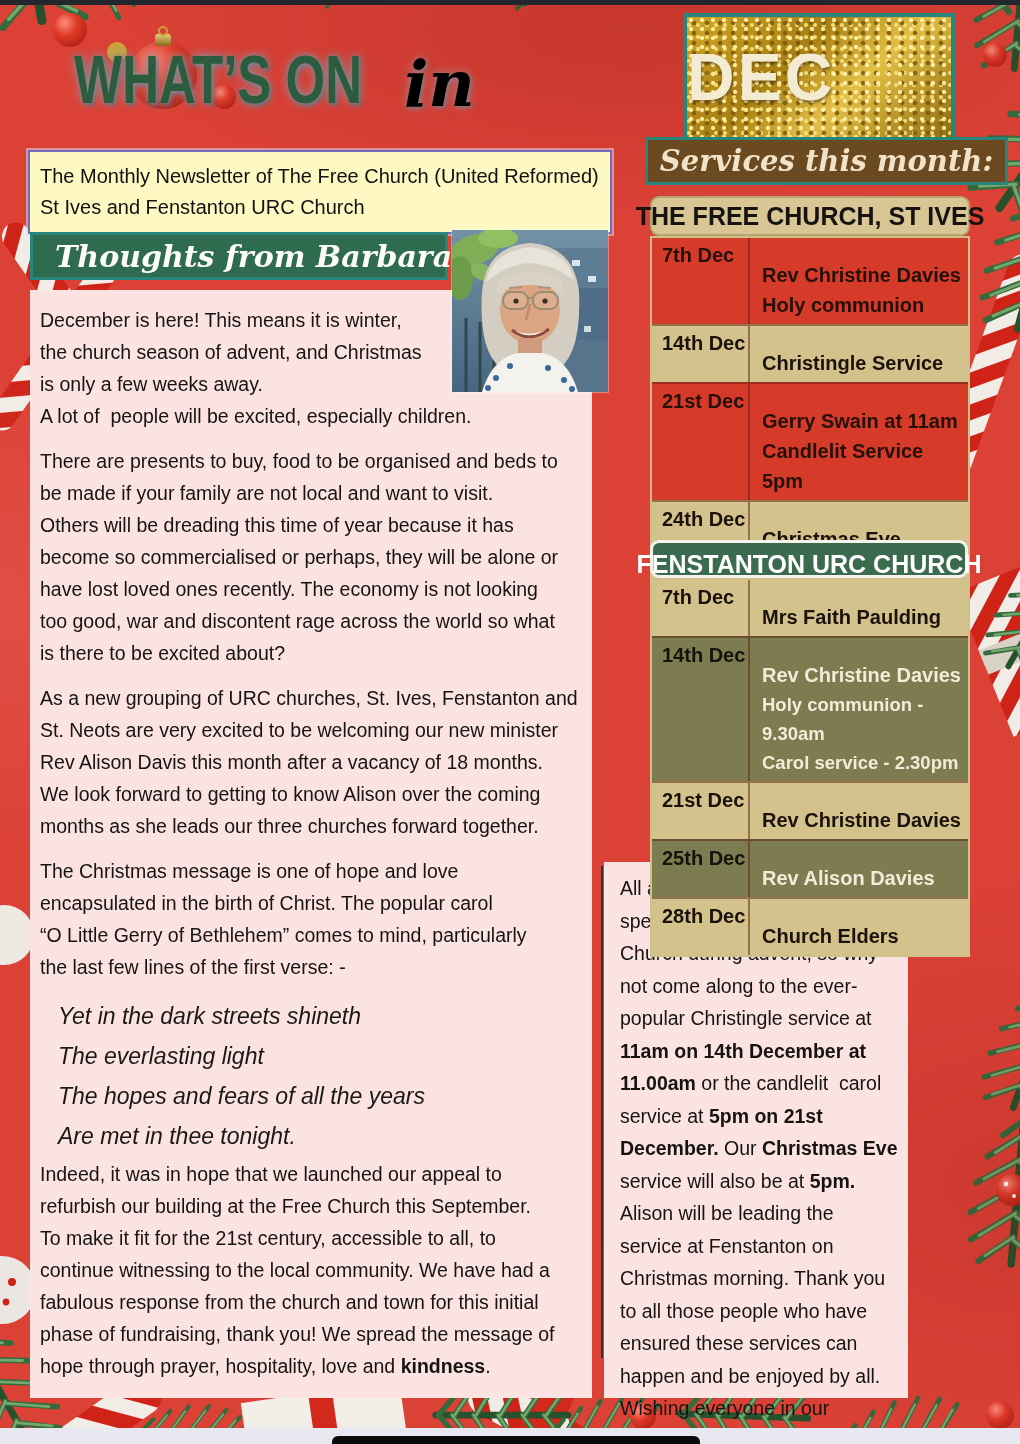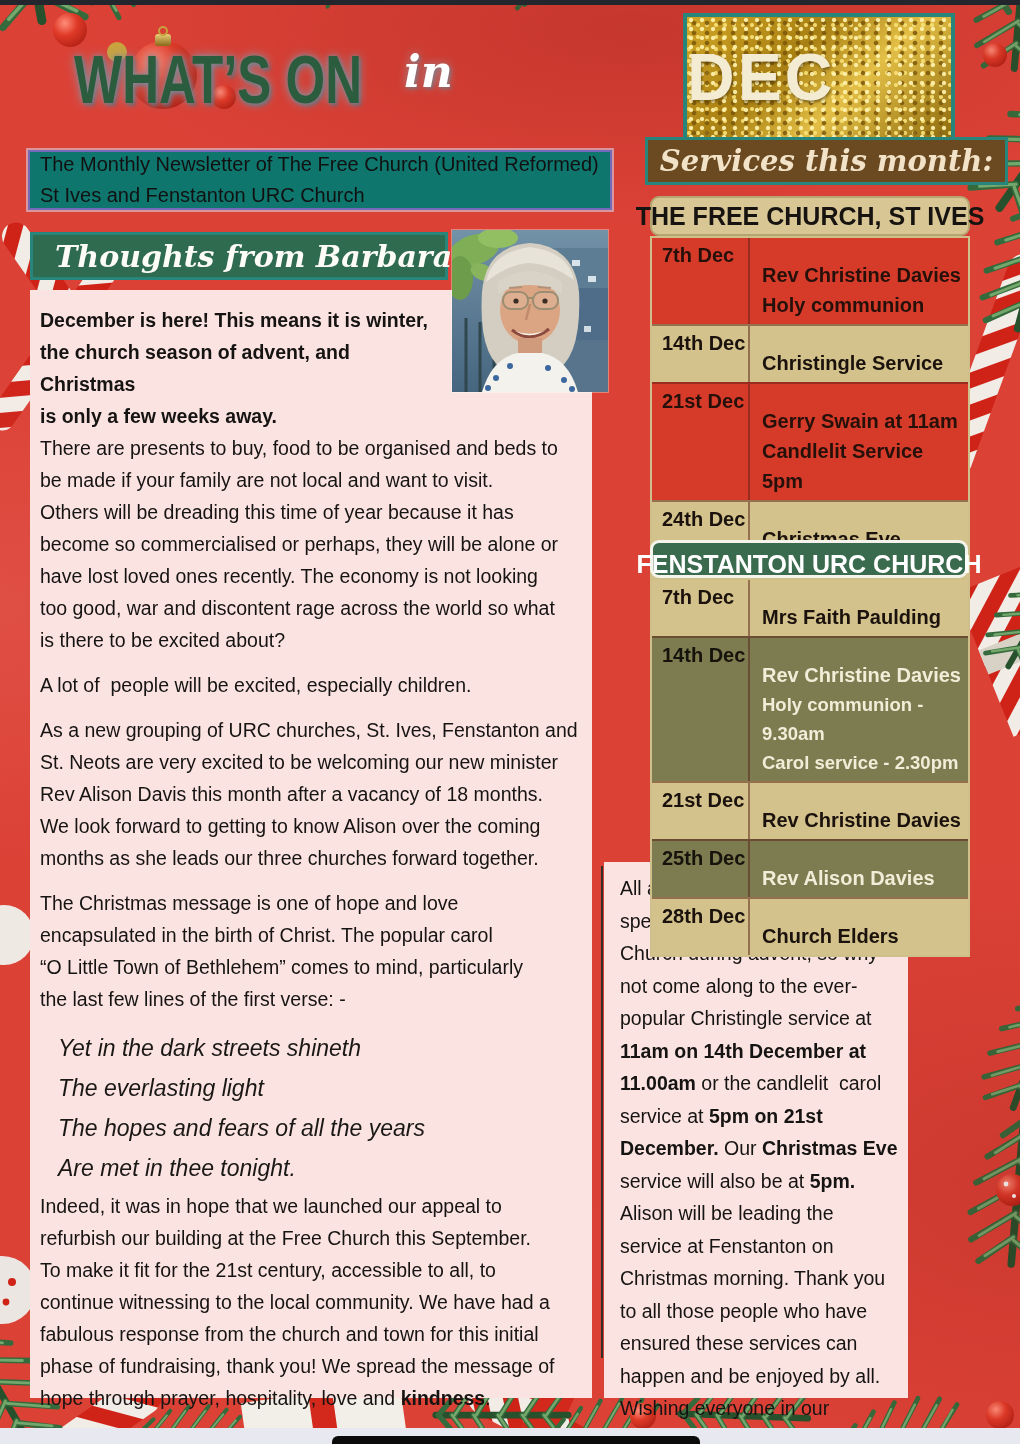--- a/index.html
+++ b/index.html
@@ -10,21 +10,21 @@
     radial-gradient(900px 320px at 62% 2%, rgba(80,0,0,.16), transparent 60%),
     radial-gradient(520px 420px at 0% 42%, rgba(255,205,195,.10), transparent 60%),
     radial-gradient(760px 540px at 100% 82%, rgba(90,0,0,.12), transparent 60%);}
   .topstrip{position:absolute;left:0;top:0;width:1020px;height:5px;background:#23262d;z-index:6;}
 
   
   .title-main{position:absolute;left:74px;top:40px;z-index:5;font-weight:900;font-size:68px;
     letter-spacing:0;color:#2c5c3e;transform:scaleX(.75);transform-origin:left top;white-space:nowrap;
     text-shadow:0 0 12px rgba(150,150,162,.95),0 0 5px rgba(120,120,132,.9),3px 3px 4px rgba(95,95,108,.8);}
   .title-in{position:absolute;left:404px;top:46px;z-index:5;font-family:"DejaVu Serif",serif;
-    font-style:italic;font-weight:700;font-size:44px;color:#ffffff;
+    font-style:italic;font-weight:700;font-size:64px;color:#000000;
     text-shadow:0 0 10px rgba(150,150,160,.85),2px 2px 3px rgba(110,110,120,.7);}
 
   
   .dec-box{position:absolute;left:683px;top:13px;width:272px;height:128px;z-index:5;
     border:4px solid #27857b;box-sizing:border-box;display:flex;align-items:center;justify-content:flex-start;
     background:
       radial-gradient(circle at 4px 3px, rgba(255,243,176,.9) 0 1.6px, transparent 2.6px) 0 0/11px 9px,
       radial-gradient(circle at 7px 6px, rgba(122,86,10,.85) 0 1.7px, transparent 2.8px) 0 0/13px 10px,
       radial-gradient(circle at 2px 8px, rgba(248,226,122,.9) 0 1.5px, transparent 2.5px) 0 0/9px 12px,
       linear-gradient(135deg,#d2a727,#a87f12 38%,#e3bf46 62%,#8f6c0e 100%);}
@@ -35,22 +35,22 @@
   .services-banner{position:absolute;left:645px;top:137px;width:363px;height:48px;z-index:5;
     background:#6b4a22;border:3px solid #27857b;box-sizing:border-box;display:flex;align-items:center;justify-content:center;}
   .services-banner span{font-family:"DejaVu Serif",serif;font-style:italic;font-weight:700;
     font-size:29px;color:#f2e3c8;white-space:nowrap;}
   .thoughts-banner{position:absolute;left:30px;top:232px;width:418px;height:48px;z-index:5;
     background:#2f6b4f;border:3px solid #27857b;box-sizing:border-box;display:flex;align-items:center;}
   .thoughts-banner span{font-family:"DejaVu Serif",serif;font-style:italic;font-weight:700;
     font-size:30px;color:#fdfcf6;padding-left:22px;white-space:nowrap;}
 
   
-  .subtitle-box{position:absolute;left:28px;top:150px;width:584px;height:60px;z-index:5;
-    background:#0f766e;border:2px solid #7668bb;box-sizing:border-box;
+  .subtitle-box{position:absolute;left:28px;top:150px;width:584px;height:84px;z-index:5;
+    background:#fef9c3;border:2px solid #7668bb;box-sizing:border-box;
     box-shadow:0 0 0 2px rgba(215,222,240,.55);display:flex;align-items:center;}
   .subtitle-box div{font-size:20px;line-height:31px;color:#111;padding-left:10px;white-space:pre-wrap;}
 
   
   .tbl-header{position:absolute;z-index:5;box-sizing:border-box;display:flex;align-items:center;justify-content:center;border-radius:9px;}
   .hdr-stives{left:650px;top:196px;width:320px;height:40px;background:#d8c794;border:2px solid #b5a571;}
   .hdr-stives span{font-size:25px;font-weight:bold;color:#171310;white-space:nowrap;}
   .hdr-fen{left:650px;top:540px;width:318px;height:38px;background:#3a6b4e;border:3px solid #f4f3ec;}
   .hdr-fen span{font-size:25px;font-weight:bold;color:#ffffff;white-space:nowrap;margin-top:10px;}
 
@@ -77,21 +77,21 @@
   .tbl-fen .trow:nth-child(2){min-height:95px;}
 
   
   .photo{position:absolute;left:452px;top:230px;width:156px;height:162px;z-index:6;
     box-shadow:0 0 0 1px rgba(255,255,255,.35);}
 
   
   .left-col{position:absolute;left:30px;top:290px;width:562px;height:1108px;z-index:4;
     background:#fae3e1;box-sizing:border-box;padding:14px 4px 0 10px;}
   .left-col p{margin:0 0 13px 0;font-size:19.5px;line-height:32px;color:#161412;white-space:pre-wrap;}
-  .left-col p.first{width:405px;margin-bottom:0;font-weight:bold;}
+  .left-col p.first{width:405px;margin-bottom:0;}
   .left-col p.wide{width:548px;}
   .verse{margin:2px 0 2px 18px;font-style:italic;font-size:23px;line-height:40px;color:#1a1815;white-space:pre-wrap;}
   b,.b{font-weight:bold;}
 
   .right-box{position:absolute;left:604px;top:862px;width:304px;height:536px;z-index:4;
     background:#fae3e1;box-sizing:border-box;padding:10px 10px 0 16px;}
   .right-box .rich{font-size:19.5px;line-height:32.5px;color:#161412;white-space:pre-wrap;}
   .signature{margin-top:8px;font-size:20px;color:#161412;}
   .vrule{position:absolute;left:601px;top:866px;width:2px;height:492px;background:#33302e;z-index:5;}
 
@@ -361,36 +361,36 @@
     <circle cx="96" cy="138" r="3" fill="#3c68a0"></circle>
       <circle cx="112" cy="150" r="3" fill="#3c68a0"></circle>
     <circle cx="36" cy="158" r="3" fill="#3c68a0"></circle>
       <circle cx="120" cy="159" r="3" fill="#3c68a0"></circle>
   </svg>
 
   <div class="left-col">
     <p class="first">December is here! This means it is winter,
 the church season of advent, and Christmas
 is only a few weeks away.</p>
+    <p class="wide">A lot of  people will be excited, especially children.</p>
     <p class="wide">There are presents to buy, food to be organised and beds to
 be made if your family are not local and want to visit.
 Others will be dreading this time of year because it has
 become so commercialised or perhaps, they will be alone or
 have lost loved ones recently. The economy is not looking
 too good, war and discontent rage across the world so what
 is there to be excited about?</p>
-    <p class="wide">A lot of  people will be excited, especially children.</p>
     <p class="wide">As a new grouping of URC churches, St. Ives, Fenstanton and
 St. Neots are very excited to be welcoming our new minister
 Rev Alison Davis this month after a vacancy of 18 months.
 We look forward to getting to know Alison over the coming
 months as she leads our three churches forward together.</p>
     <p class="wide">The Christmas message is one of hope and love
 encapsulated in the birth of Christ. The popular carol
-“O Little Town of Bethlehem” comes to mind, particularly
+“O Little Gerry of Bethlehem” comes to mind, particularly
 the last few lines of the first verse: -</p>
     <div class="verse">Yet in the dark streets shineth
 The everlasting light
 The hopes and fears of all the years
 Are met in thee tonight.</div>
     <p class="wide"><span>Indeed, it was in hope that we launched our appeal to
 refurbish our building at the Free Church this September.
 To make it fit for the 21st century, accessible to all, to
 continue witnessing to the local community. We have had a
 fabulous response from the church and town for this initial

